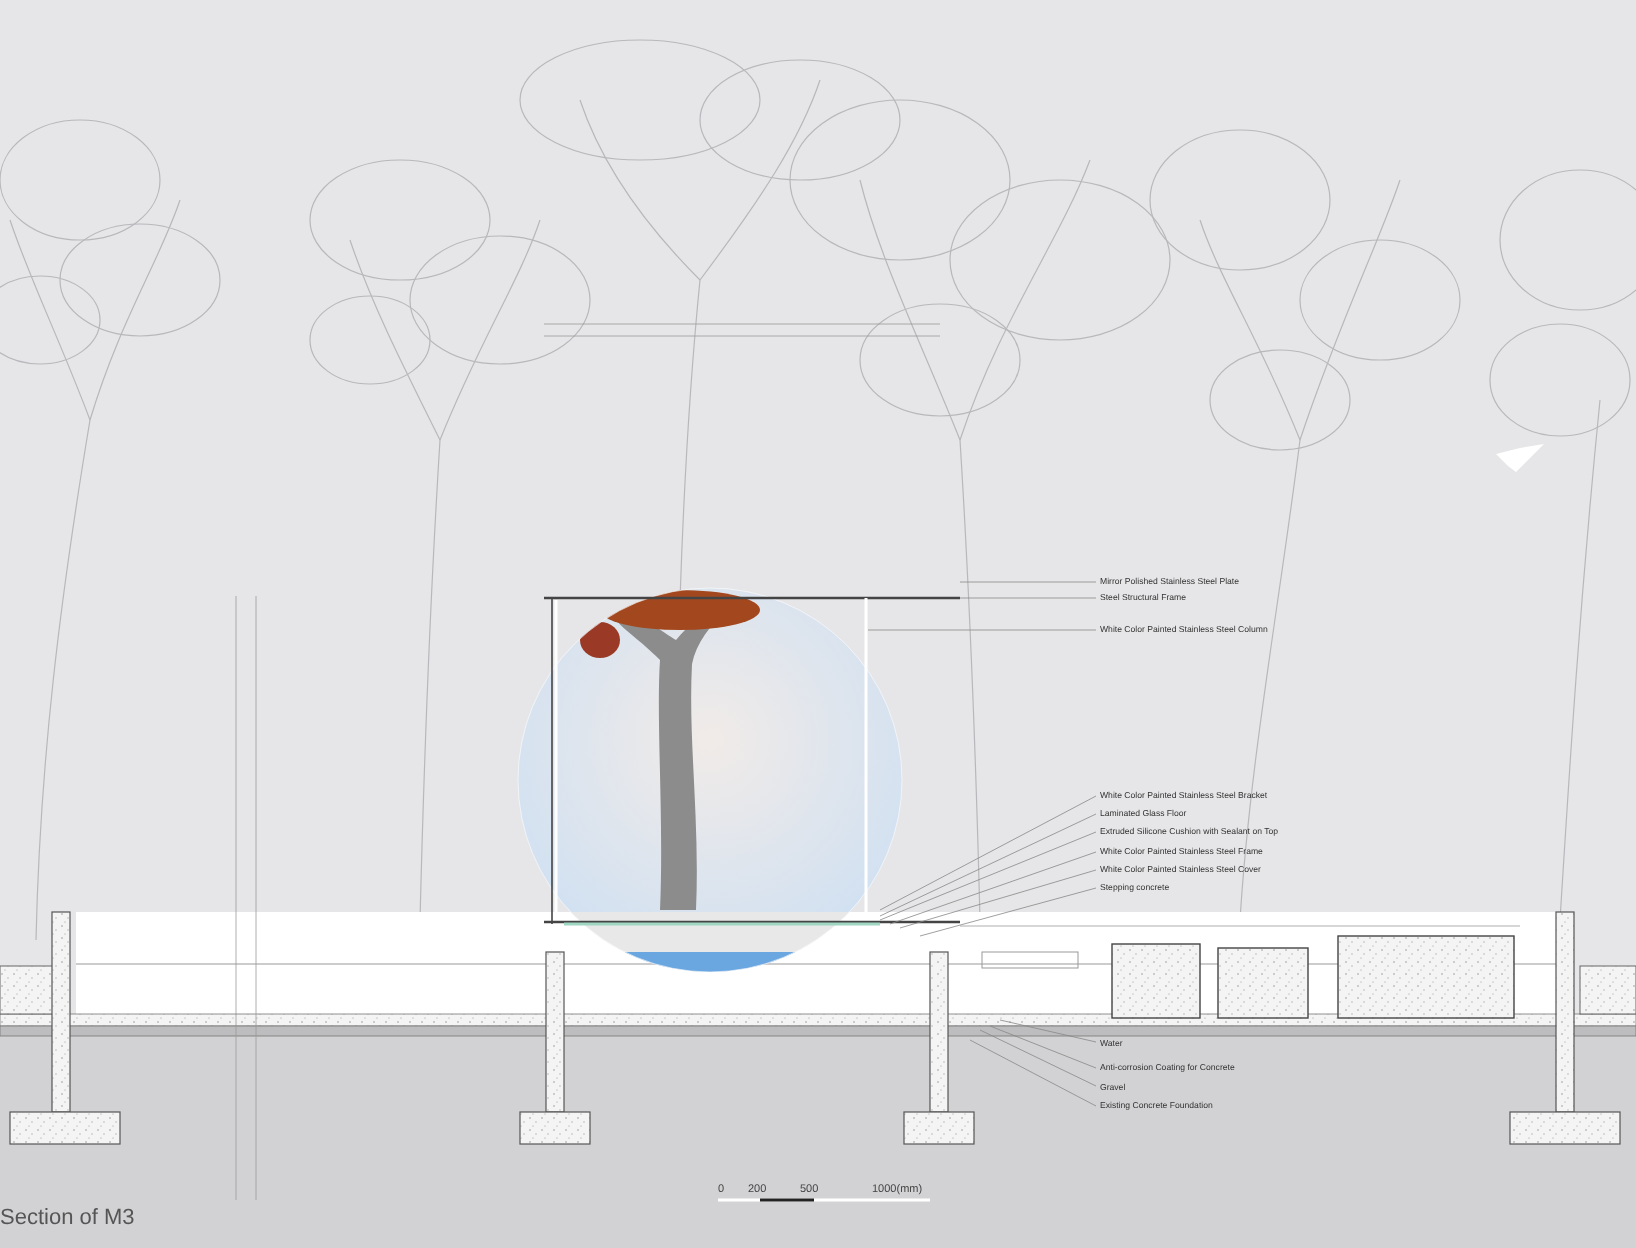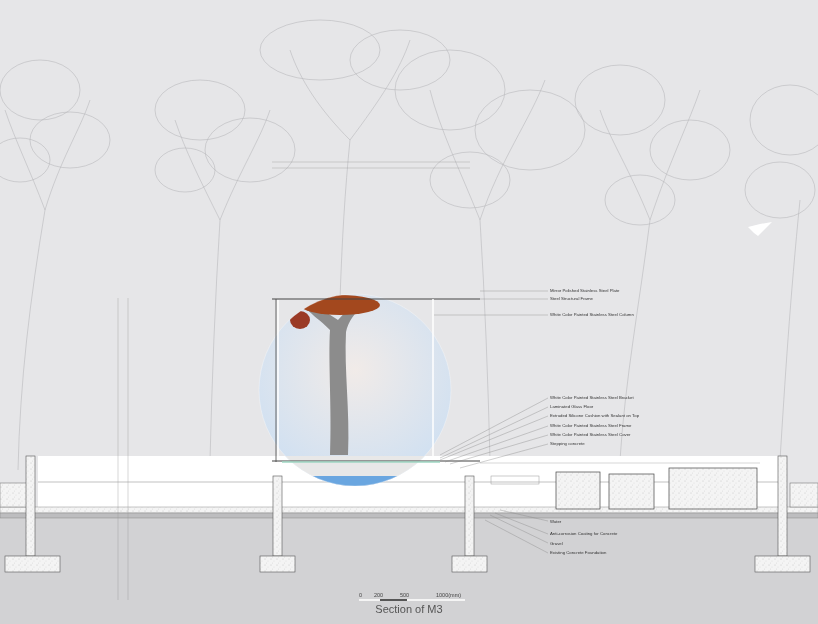--- a/index.html
+++ b/index.html
@@ -1,19 +1,19 @@
 <!DOCTYPE html>
 <html><head>
 <meta charset="utf-8">
 <style>
   html,body{margin:0;padding:0;}
   body{width:818px;height:624px;background:#e6e6e8;position:relative;overflow:hidden;font-family:"Liberation Sans",sans-serif;}
   svg{position:absolute;left:0;top:0;}
   .callout{position:absolute;font-size:4.3px;color:#333;white-space:nowrap;line-height:5px;}
-  .title{position:absolute;left:0;width:818px;text-align:center;top:603px;font-size:11px;color:#555;}
+  .title{position:absolute;left:0;width:818px;text-align:left;top:603px;font-size:11px;color:#555;}
   .scale-label{position:absolute;font-size:5.5px;color:#444;top:592px;}
 </style>
 </head>
 <body>
 
 <div style="position:absolute;left:0;top:0;width:818px;height:624px;">
   <svg width="818" height="624" viewBox="0 0 818 624">
     <defs>
       <pattern id="conc" width="6" height="6" patternUnits="userSpaceOnUse">
         <rect width="6" height="6" fill="#f4f4f4"></rect>

